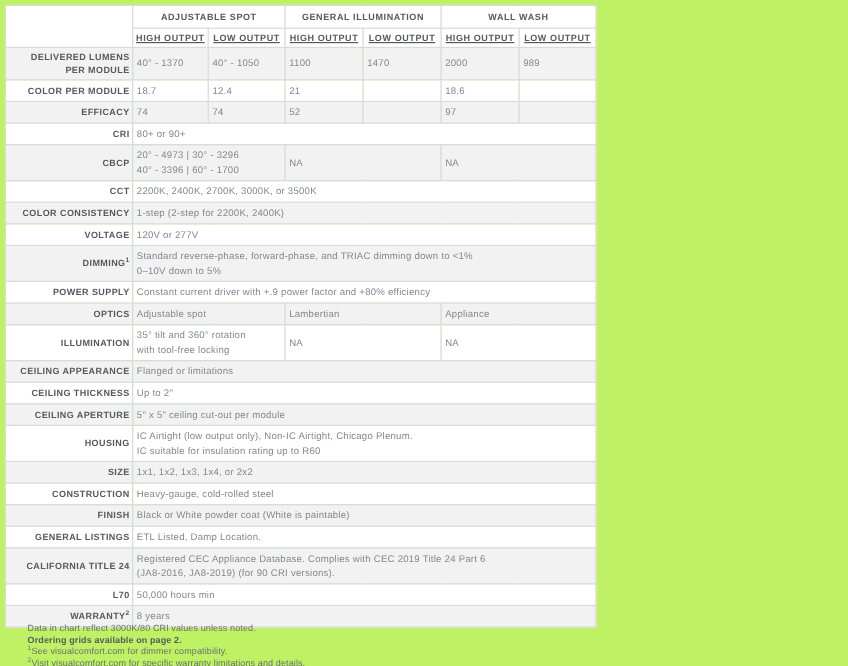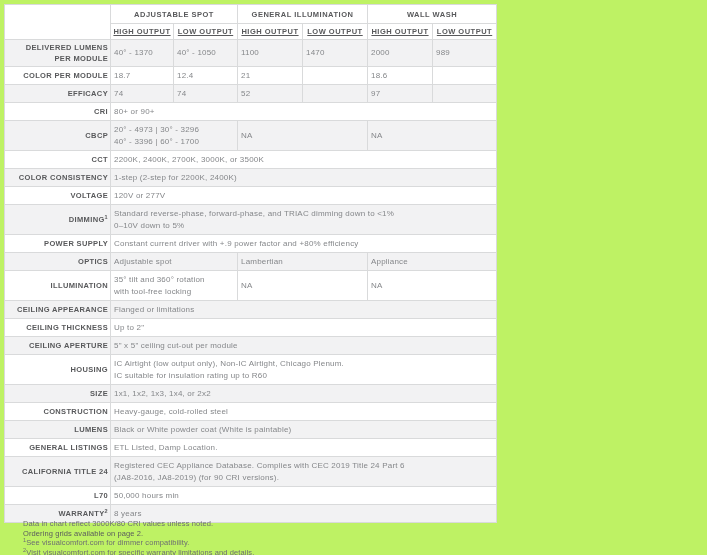--- a/index.html
+++ b/index.html
@@ -45,21 +45,21 @@
     white-space:pre-line;letter-spacing:.2px;
   }
   tbody tr:nth-child(odd) td{background:var(--stripe);}
   tbody tr:nth-child(even) td{background:#ffffff;}
   sup{font-size:5.5px;line-height:0;}
   .footnotes{
     position:absolute;left:23px;top:503px;
     font-size:7.5px;color:var(--footnote-text);
     line-height:9.7px;letter-spacing:.1px;margin-top:16px;
   }
-  .footnotes .note.bold{font-weight:normal;color:#5a5b5d;}
+  .footnotes .note.bold{font-weight:bold;color:#5a5b5d;}
 </style>
 </head>
 <body>
 
 <div class="page">
   <table class="spec">
     <colgroup>
       <col style="width:106px">
       <col style="width:63px">
       <col style="width:64px">
@@ -177,21 +177,21 @@
         </tr>
         <tr>
           <td class="label">SIZE</td>
           <td class="value" colspan="6">1x1, 1x2, 1x3, 1x4, or 2x2</td>
         </tr>
         <tr>
           <td class="label">CONSTRUCTION</td>
           <td class="value" colspan="6">Heavy-gauge, cold-rolled steel</td>
         </tr>
         <tr>
-          <td class="label">LUMENS</td>
+          <td class="label">FINISH</td>
           <td class="value" colspan="6">Black or White powder coat (White is paintable)</td>
         </tr>
         <tr>
           <td class="label">GENERAL LISTINGS</td>
           <td class="value" colspan="6">ETL Listed, Damp Location.</td>
         </tr>
         <tr>
           <td class="label">CALIFORNIA TITLE 24</td>
           <td class="value" colspan="6">Registered CEC Appliance Database. Complies with CEC 2019 Title 24 Part 6
 (JA8-2016, JA8-2019) (for 90 CRI versions).</td>

